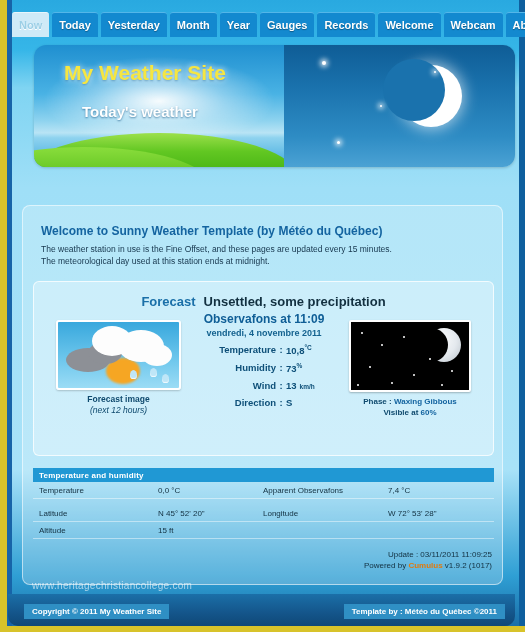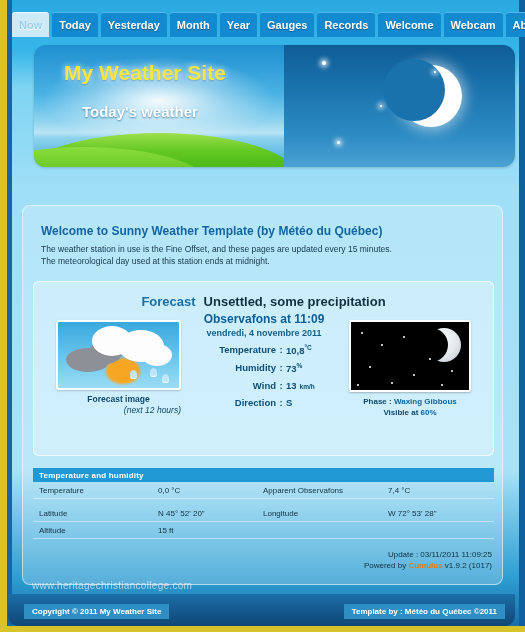--- a/index.html
+++ b/index.html
@@ -140,21 +140,21 @@
     border:2px solid #ffffff;
     border-radius:3px;
     box-shadow:0 1px 2px rgba(0,0,0,.2);
     overflow:hidden;
   }
   .cloud-w { position:absolute; border-radius:50%; background:#fdfdfd; }
   .cloud-g { position:absolute; border-radius:50%; background:#8d9096; }
   .sun-burst { position:absolute; left:48px; top:36px; width:34px; height:26px; background:#f6a623; border-radius:50%; filter:blur(1px); }
   .drop { position:absolute; width:7px; height:9px; background:#bfe6f7; border-radius:50% 50% 50% 50%/60% 60% 40% 40%; box-shadow:inset 0 -1px 1px rgba(255,255,255,.8); }
   .fc-cap1 { position:absolute; left:22px; top:112px; width:125px; text-align:center; font-size:8.5px; font-weight:bold; color:#0f4a6e; }
-  .fc-cap2 { position:absolute; left:22px; top:123px; width:125px; text-align:right; font-size:8.5px; font-style:italic; color:#0f4a6e; }
+  .fc-cap2 { position:absolute; left:22px; top:123px; width:125px; text-align:center; font-size:8.5px; font-style:italic; color:#0f4a6e; }
 
   .obs { position:absolute; left:150px; top:30px; width:160px; }
   .obs-title { text-align:center; font-size:12px; font-weight:bold; color:#0f5e96; }
   .obs-date  { text-align:center; font-size:9px; font-weight:bold; color:#14628f; margin-top:2px; }
   .obs-row { display:flex; margin-top:6px; font-size:9.5px; }
   .obs-key { width:92px; text-align:right; font-weight:bold; color:#0d4f78; }
   .obs-colon { width:10px; text-align:center; color:#0d4f78; font-weight:bold; }
   .obs-val { flex:1; font-weight:bold; color:#0d4f78; }
   .obs-unit { font-size:6.5px; vertical-align:super; }
   .obs-unit-wind { font-size:6.5px; }

